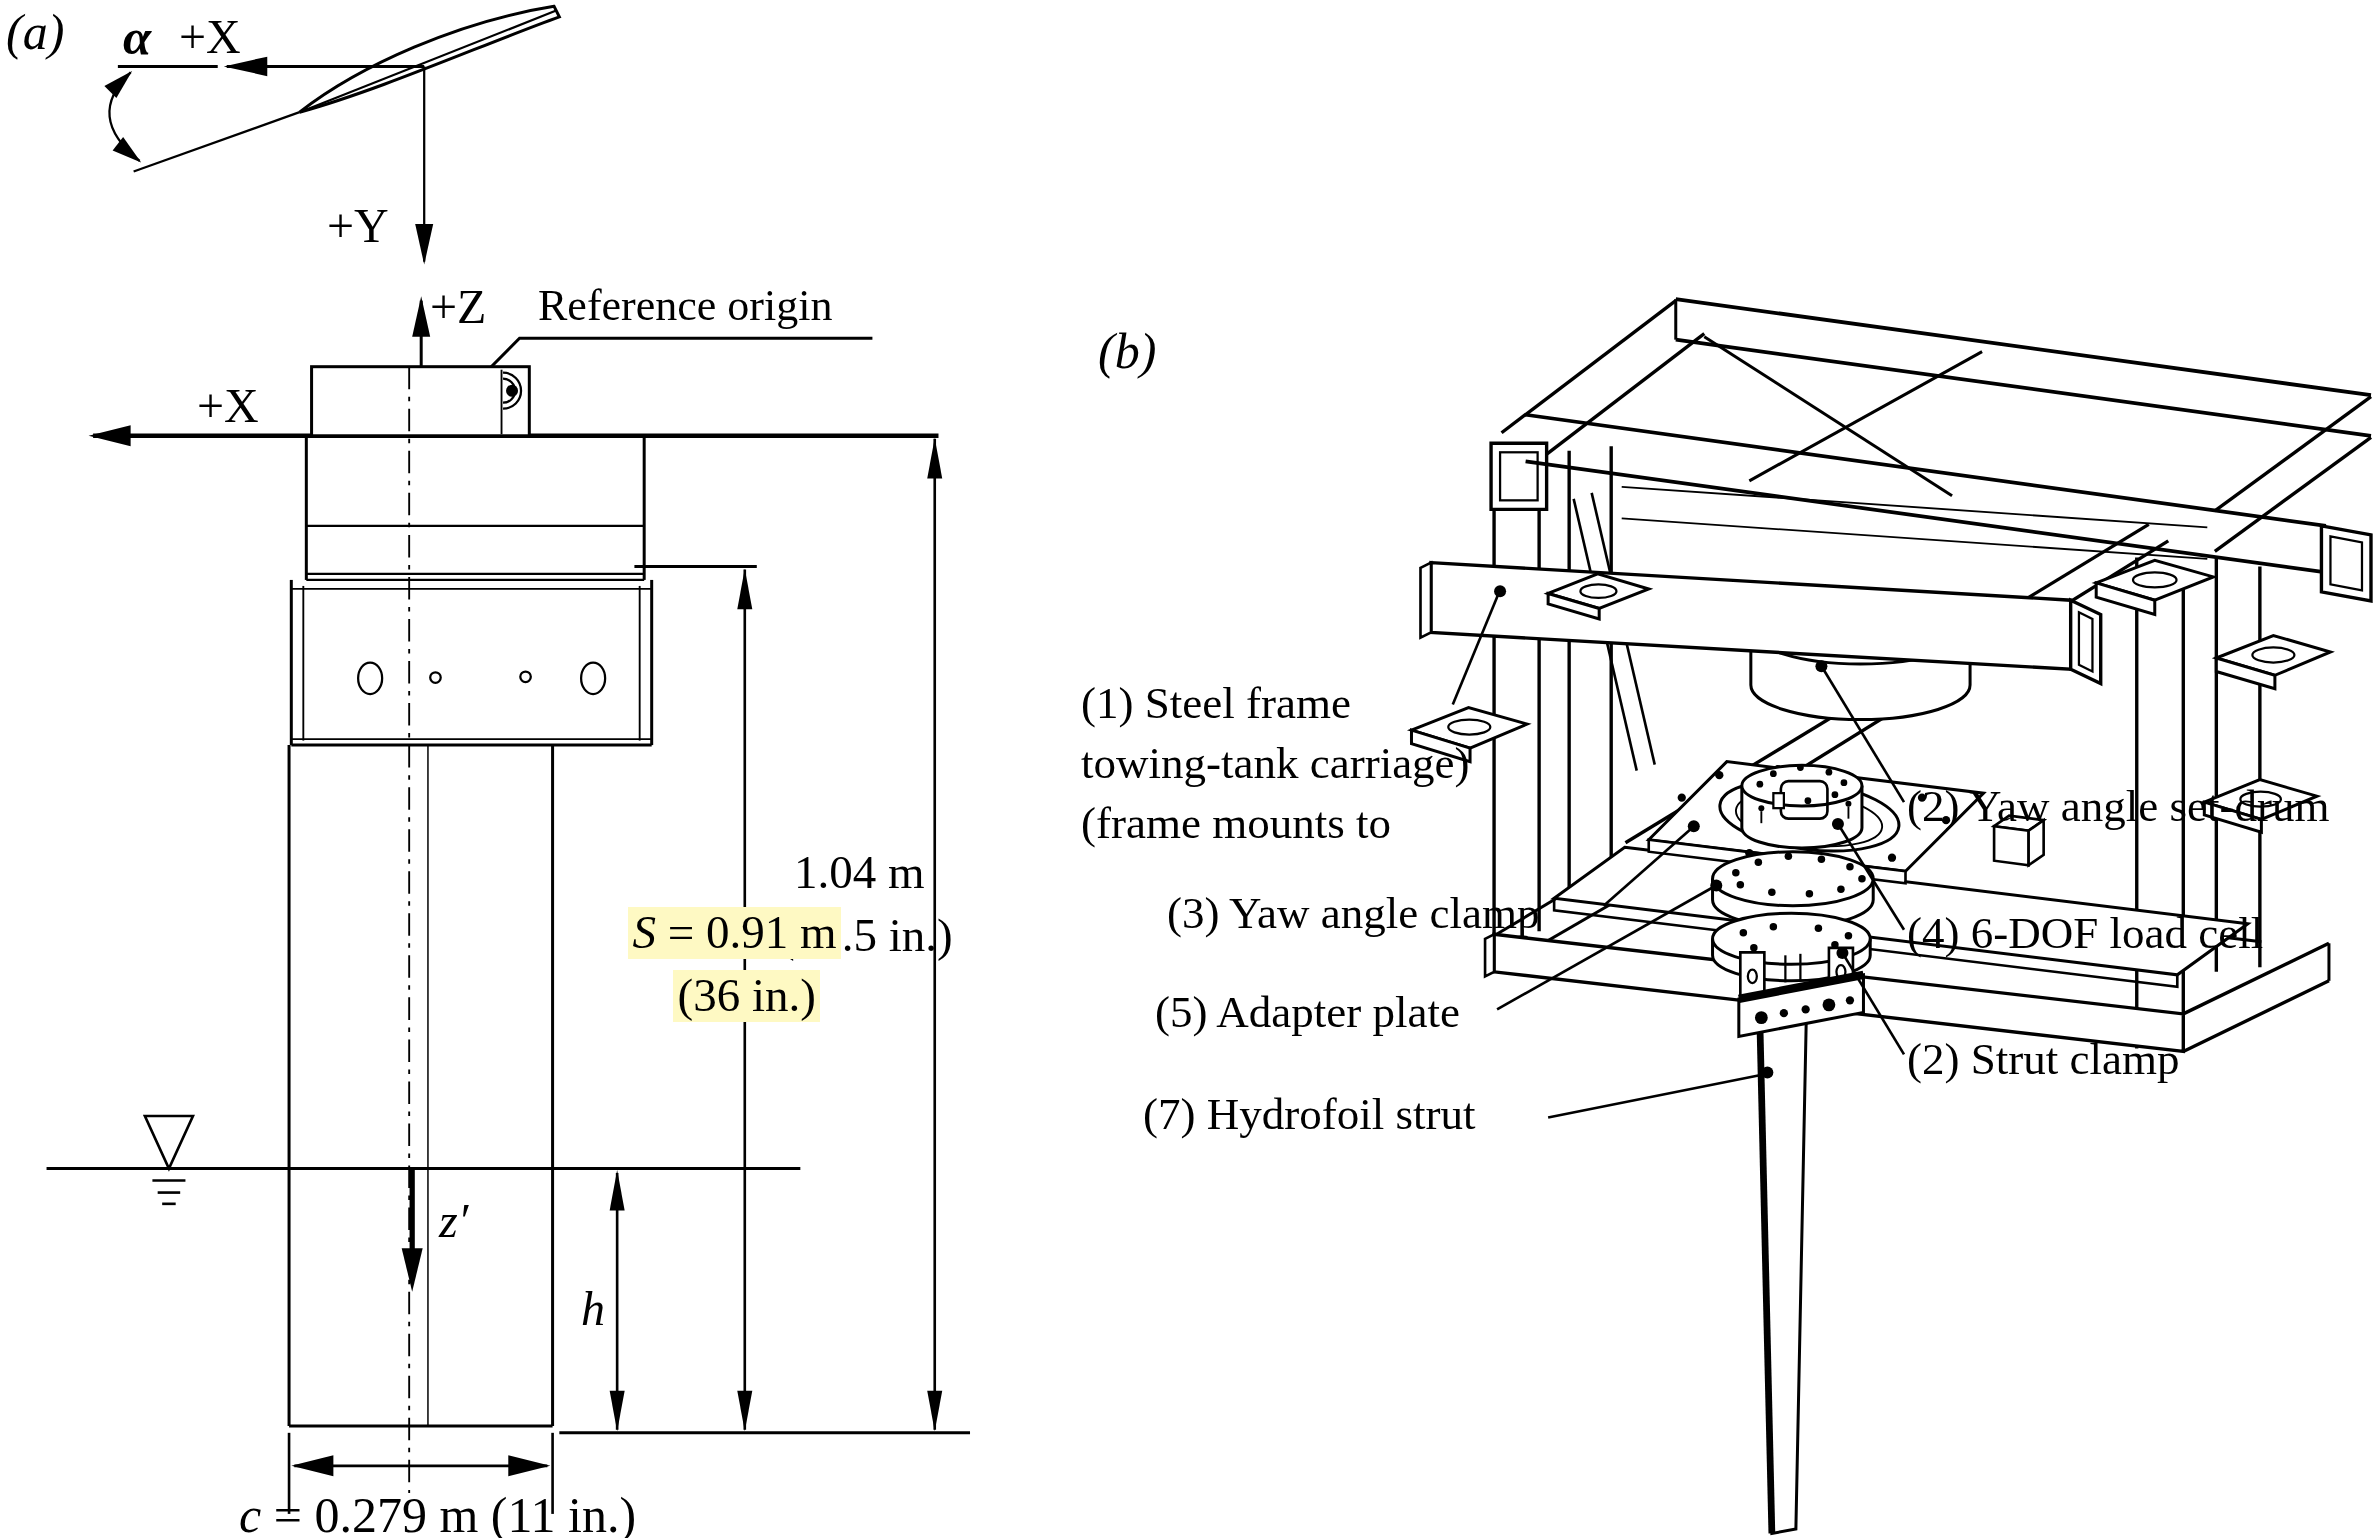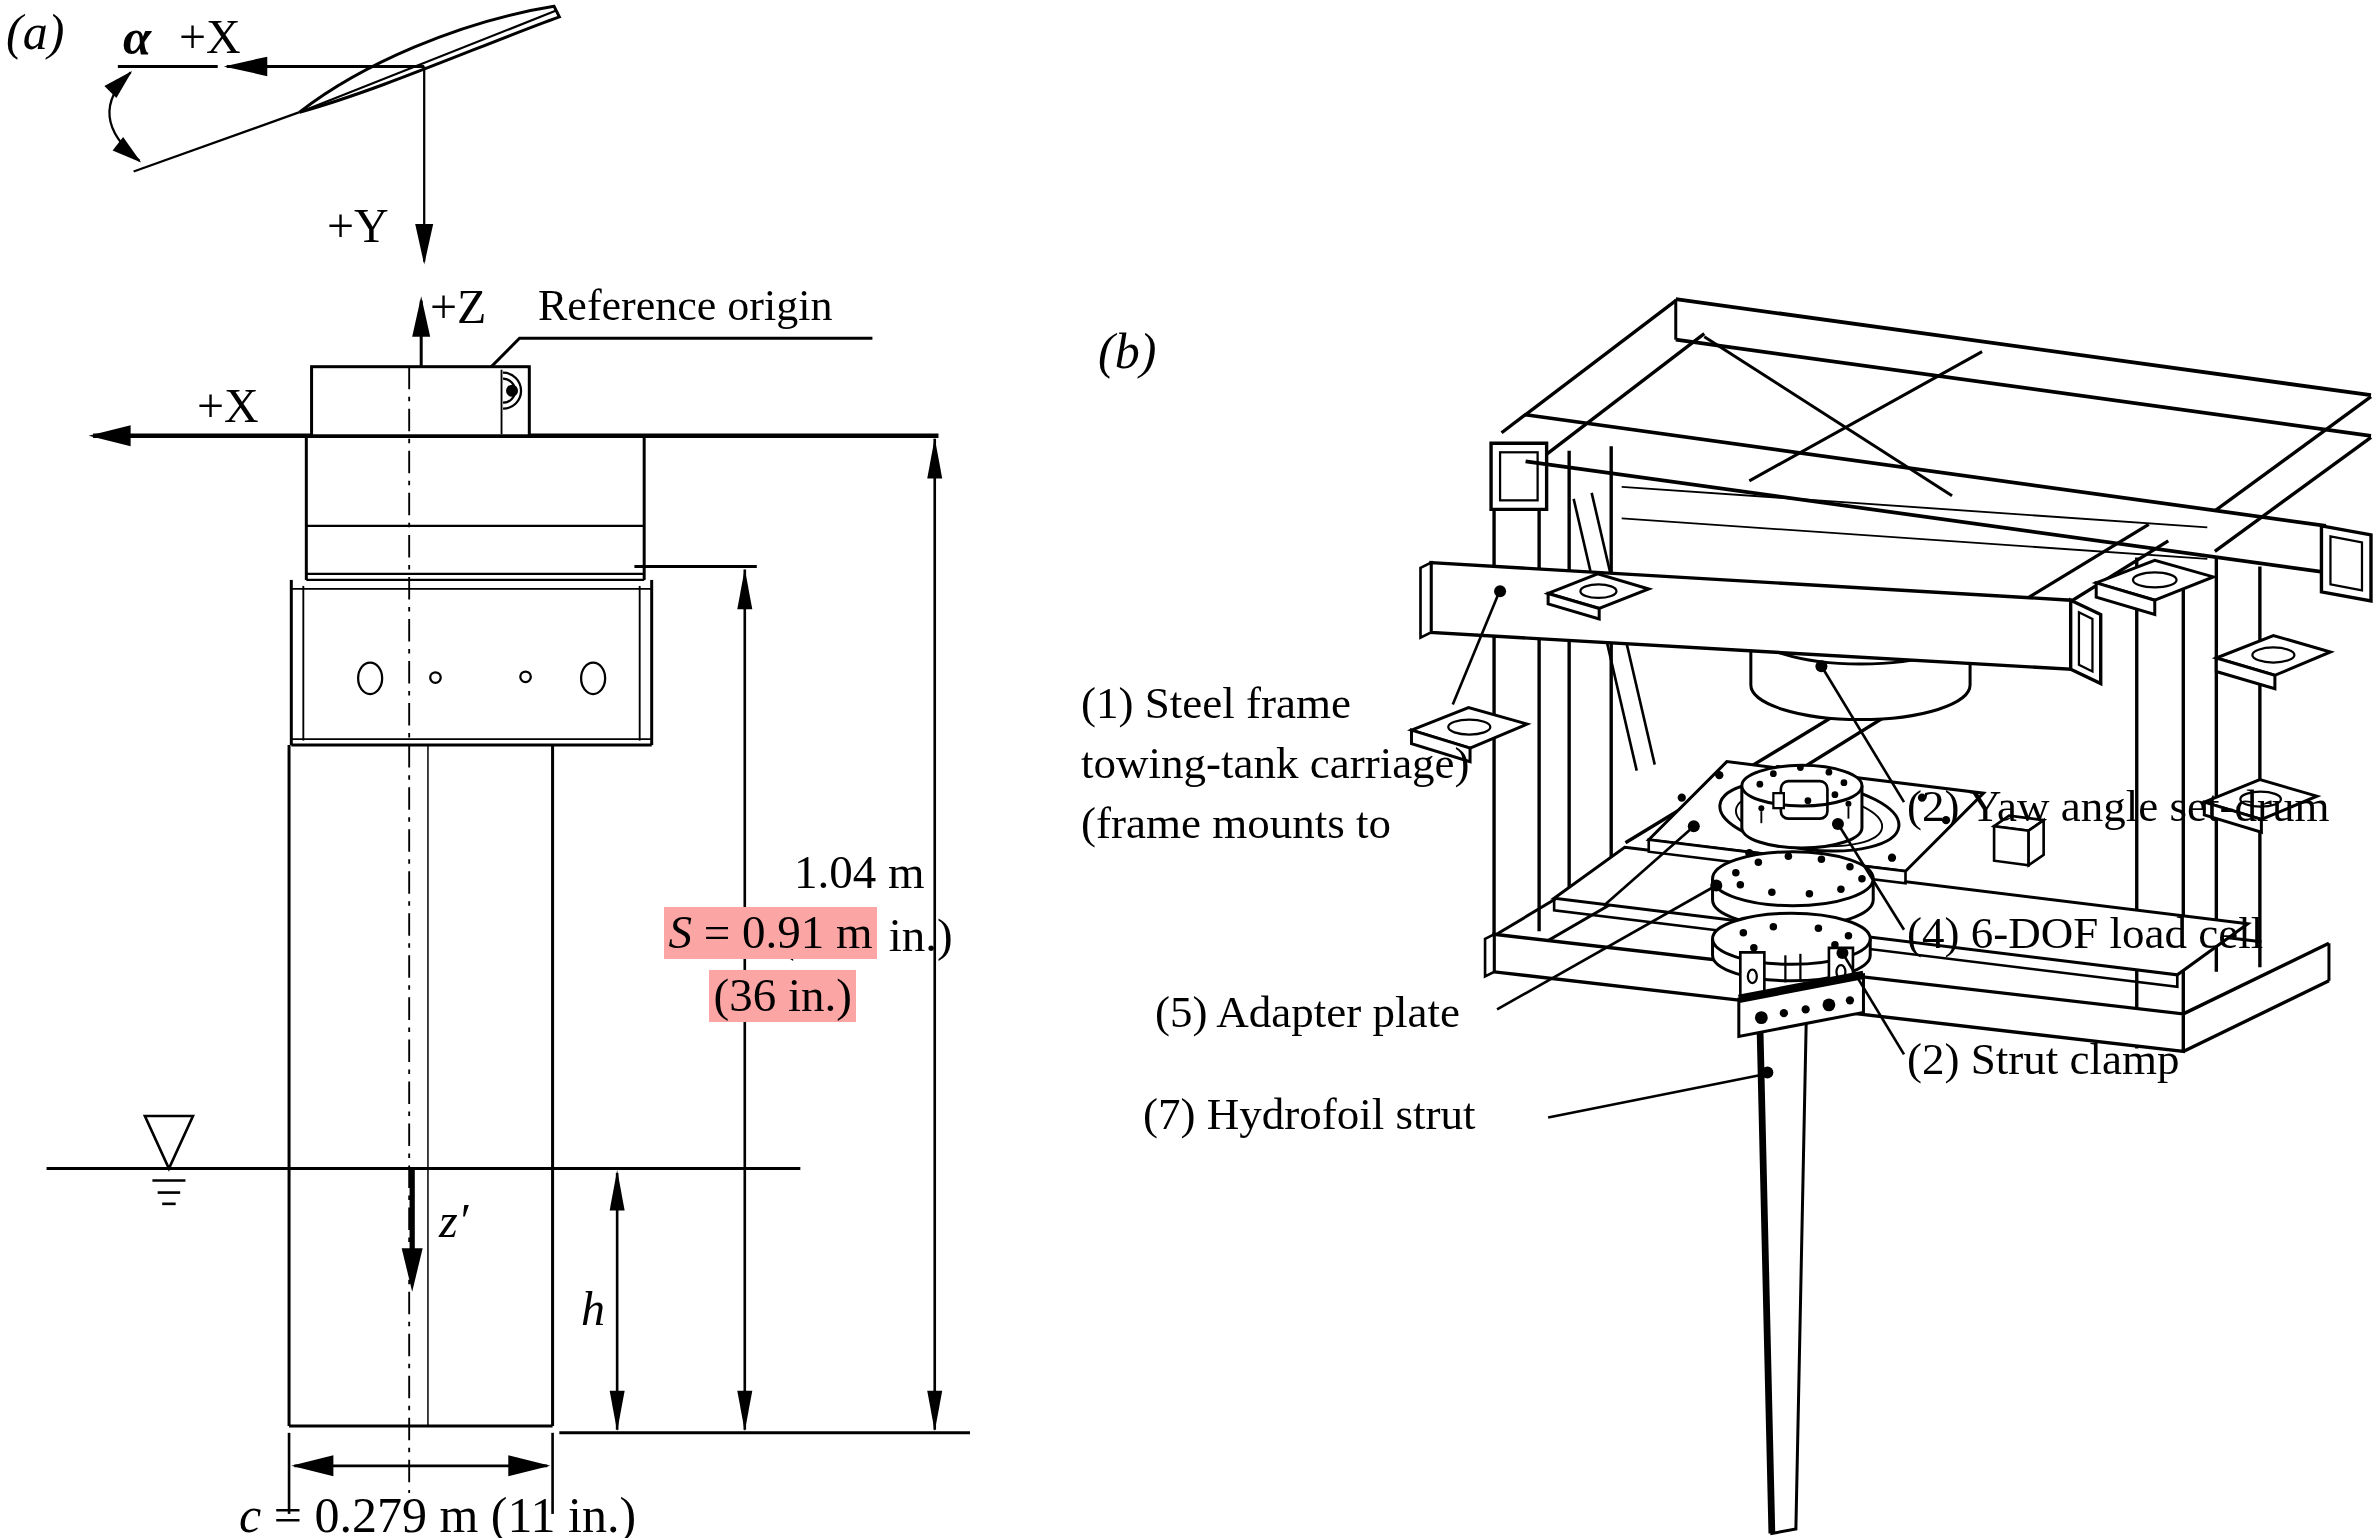--- a/index.html
+++ b/index.html
@@ -5,21 +5,21 @@
   html,body{margin:0;padding:0;background:#fff;}
   #page{position:relative;width:2377px;height:1539px;background:#fff;overflow:hidden;
         font-family:"Liberation Serif","DejaVu Serif",serif;color:#000;}
   #art{position:absolute;left:0;top:0;width:2377px;height:1539px;}
   .lbl{position:absolute;white-space:nowrap;font-size:45px;line-height:1.1;}
   .it{font-style:italic;}
   .bold{font-weight:bold;}
   .big{font-size:48px;}
   .panel{font-size:50px;font-style:italic;}
   .dim{font-size:47px;}
-  .mask{background:#fca5a5;padding:0 4.5px;margin-left:36px;}
+  .mask{background:#fef9c3;padding:0 4.5px;}
   .center{}
   .callout-block{position:absolute;font-size:45px;line-height:60px;}
 </style>
 </head>
 <body>
 
 <div id="page">
 
 <svg id="art" viewBox="0 0 3166 2049" xmlns="http://www.w3.org/2000/svg" fill="none" stroke="#000" stroke-linecap="butt">
 
@@ -368,19 +368,20 @@
 
   <div class="lbl panel" style="left:1098px;top:324px;">(b)</div>
 
   <div class="callout-block center" style="left:1081px;top:673px;width:466px;">
     <div>(1) Steel frame</div>
     <div>towing-tank carriage)</div>
     <div>(frame mounts to</div>
   </div>
 
   <div class="lbl" style="left:1907px;top:782px;">(2) Yaw angle set-drum</div>
+  <div class="lbl" style="left:1167px;top:889px;">(3) Yaw angle clamp</div>
   <div class="lbl" style="left:1907px;top:909px;">(4) 6-DOF load cell</div>
   <div class="lbl" style="left:1155px;top:988px;">(5) Adapter plate</div>
   <div class="lbl" style="left:1907px;top:1035px;">(2) Strut clamp</div>
   <div class="lbl" style="left:1143px;top:1090px;">(7) Hydrofoil strut</div>
 
 </div>
 
 
 </body></html>

